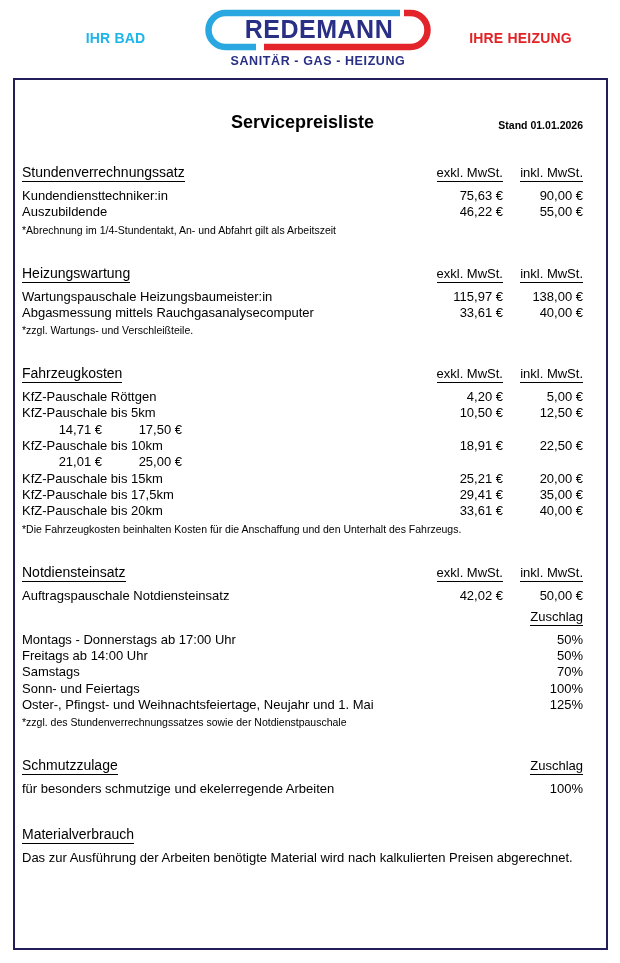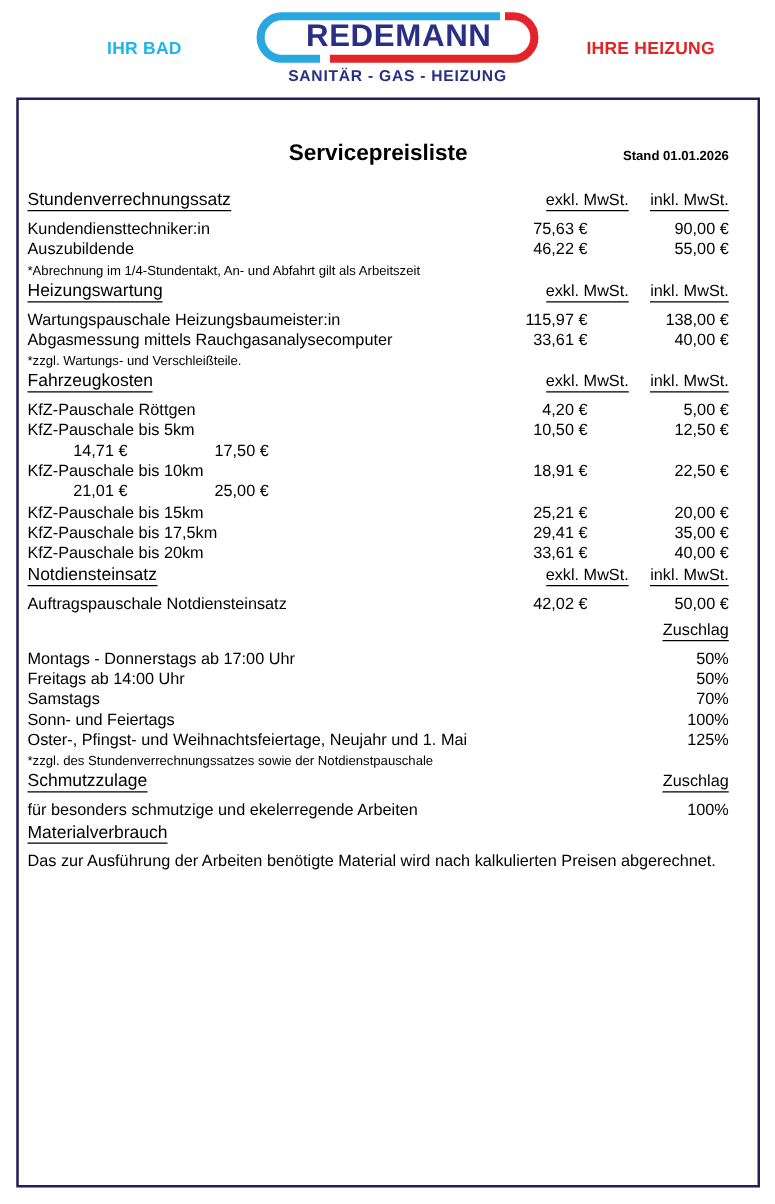--- a/index.html
+++ b/index.html
@@ -63,34 +63,34 @@
   }
 
   .title-row { position: relative; text-align: center; margin-top: 0; height: 24px; }
   .doc-title { font-size: 18px; font-weight: bold; line-height: 24px; display: inline; }
   .stand {
     position: absolute; right: 0; bottom: 3px;
     font-size: 10.5px; font-weight: bold;
   }
 
   
-  .section { }
-  .section.first { margin-top: 17px; }
+  .section { margin-top: 28px; }
+  .section.first { margin-top: 30px; }
 
   .u {
     display: inline-block;
     border-bottom: 1px solid #000;
   }
 
   .sec-head { display: flex; align-items: baseline; line-height: 17px; }
   .sec-title { font-size: 14px; flex: 1 1 auto; }
   .colhead { width: 80px; text-align: right; font-size: 13px; flex: 0 0 auto; }
 
   .rows { margin-top: 6px; }
-  .row { display: flex; align-items: baseline; line-height: 16.3px; font-size: 13px; gap: 33px; }
+  .row { display: flex; align-items: baseline; line-height: 16.3px; font-size: 13px; }
   .row .label { flex: 1 1 auto; }
   .row .col  { width: 80px; text-align: right; flex: 0 0 auto; }
 
   .zuschlag-head { margin-top: 4px; text-align: right; line-height: 17px; font-size: 13px; }
 
   .footnote { margin-top: 3px; font-size: 10.5px; line-height: 13px; }
 
   .body-text { margin-top: 6px; font-size: 13px; line-height: 16.3px; }
 </style>
 </head>
@@ -199,20 +199,21 @@
         <span class="label">KfZ-Pauschale bis 17,5km</span>
         <span class="col">29,41 €</span>
         <span class="col">35,00 €</span>
       </div>
       <div class="row">
         <span class="label">KfZ-Pauschale bis 20km</span>
         <span class="col">33,61 €</span>
         <span class="col">40,00 €</span>
       </div>
     </div>
+    <div class="footnote">*Die Fahrzeugkosten beinhalten Kosten für die Anschaffung und den Unterhalt des Fahrzeugs.</div>
   </section>
 
   <section class="section">
     <div class="sec-head">
       <span class="sec-title"><span class="u">Notdiensteinsatz</span></span>
       <span class="colhead"><span class="u">exkl. MwSt.</span></span>
       <span class="colhead"><span class="u">inkl. MwSt.</span></span>
     </div>
     <div class="rows">
       <div class="row">

